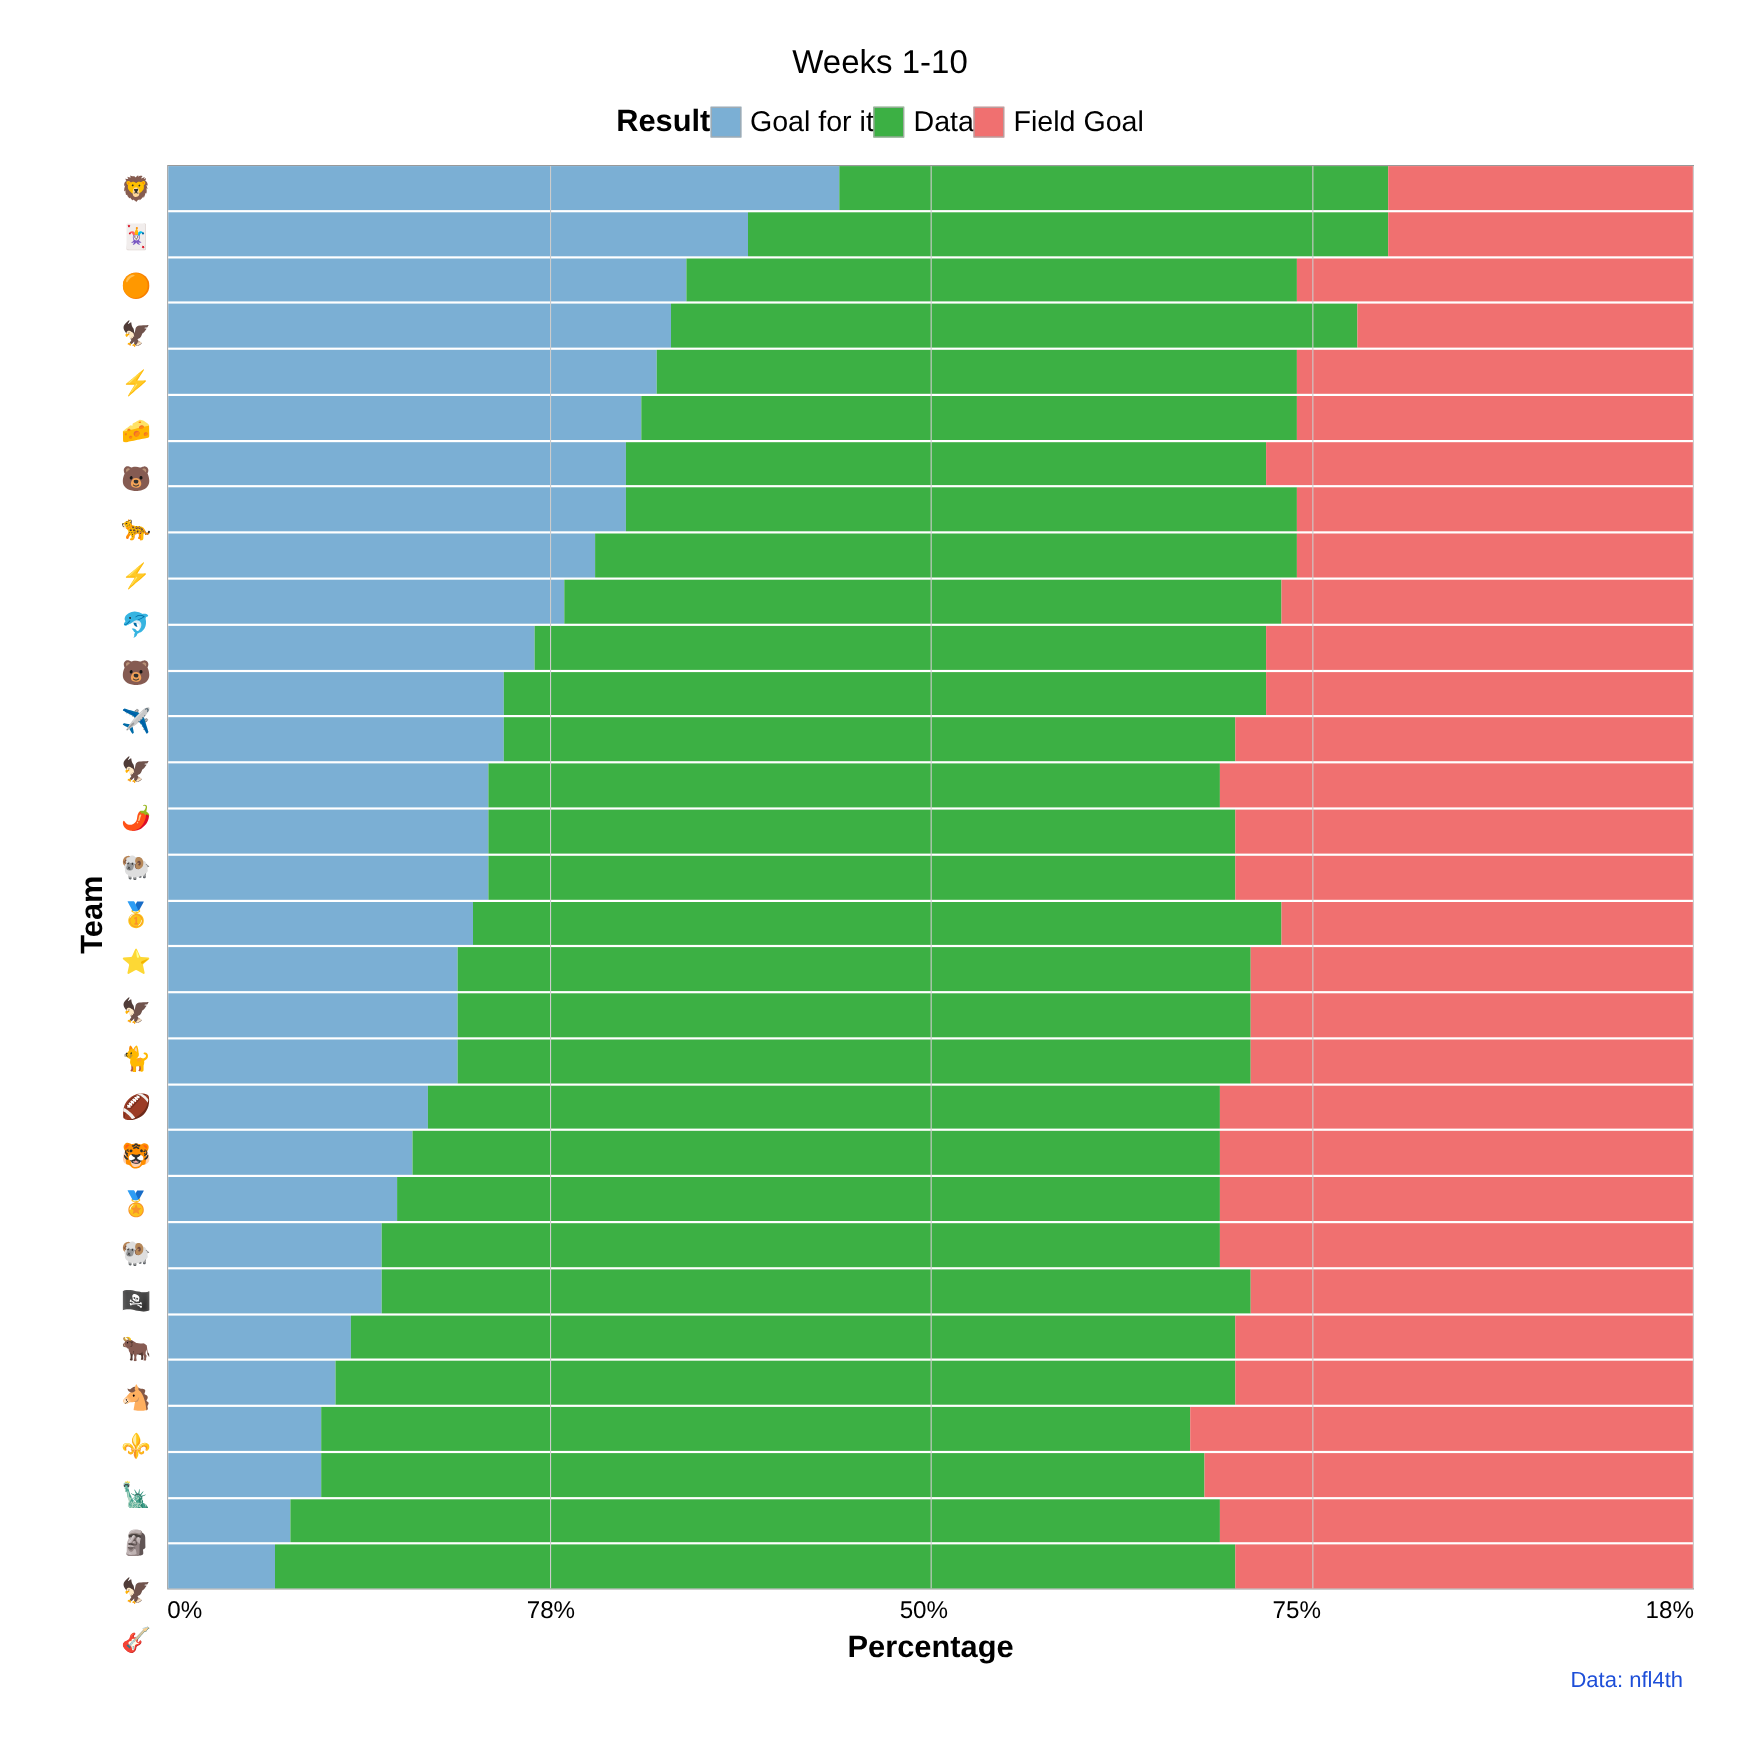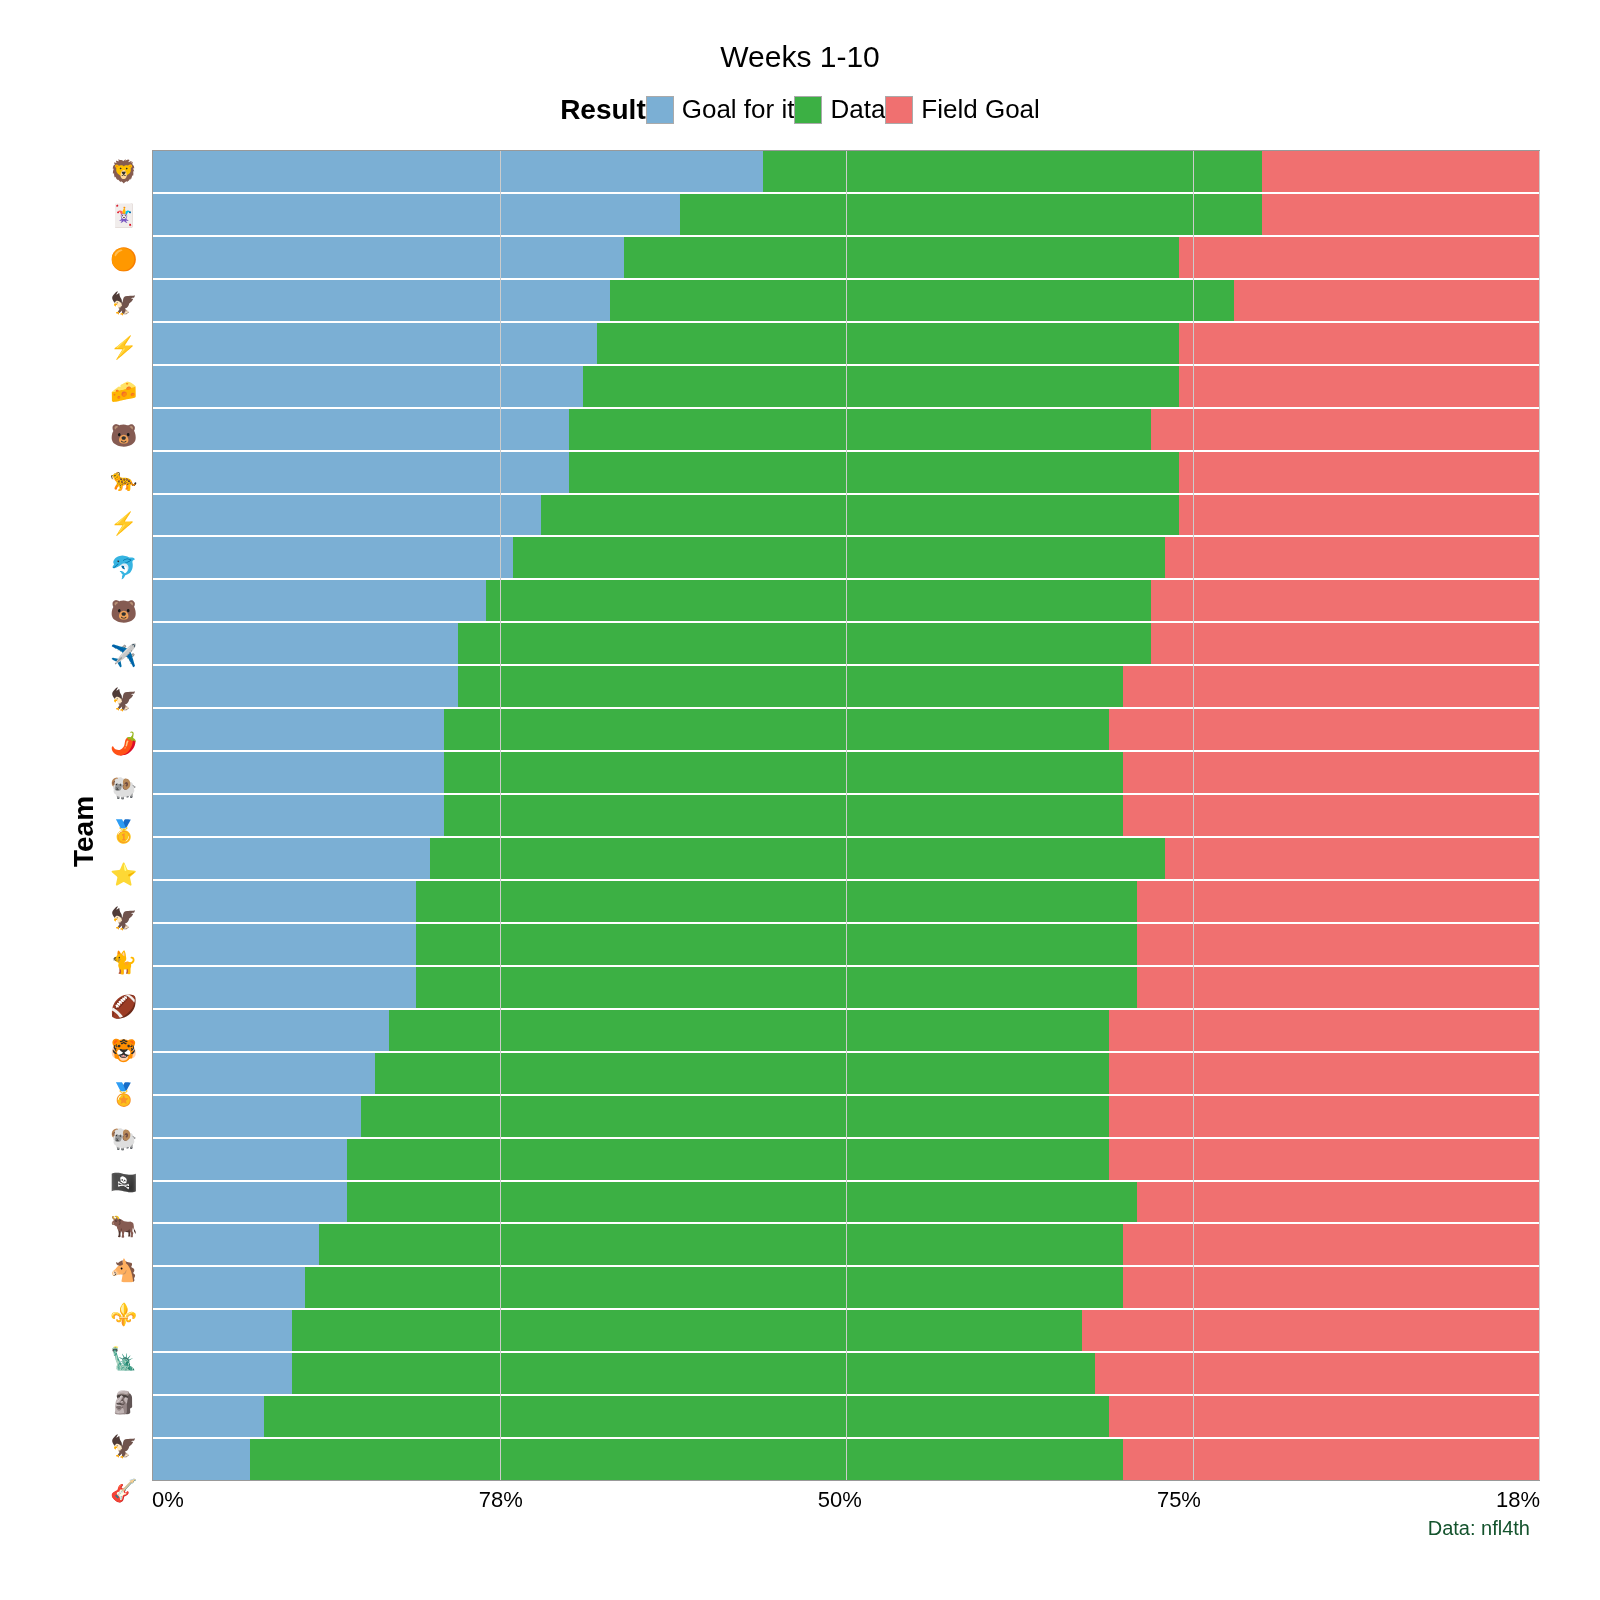--- a/index.html
+++ b/index.html
@@ -24,21 +24,21 @@
       text-align: center;
       margin-bottom: 6px;
     }
     .subtitle {
       font-size: 30px;
       text-align: left;
       margin-bottom: 20px;
     }
     .legend {
       display: flex;
-      align-items: flex-start;
+      align-items: flex-end;
       font-size: 26px;
       margin-bottom: 24px;
     }
     .legend-label-result {
       font-weight: bold;
       font-size: 28px;
     }
     .legend-item {
       display: flex;
       align-items: center;
@@ -119,21 +119,21 @@
       font-size: 22px;
     }
     .x-axis-label {
       text-align: center;
       font-size: 28px;
       font-weight: bold;
       margin-top: 4px;
     }
     .data-source {
       font-size: 20px;
-      color: #14532d;
+      color: #1d4ed8;
       text-align: right;
       width: 100%;
       padding-right: 10px;
       margin-top: 4px;
     }
   </style>
 </head>
 <body>
 
 <div class="page">
@@ -353,16 +353,17 @@
             <div class="bar-segment bar-fg" style="width: 30%;"></div>
           </div>
         </div>
       <div class="x-axis" id="x-axis">
           <span>0%</span>
           <span>78%</span>
           <span>50%</span>
           <span>75%</span>
           <span>18%</span>
         </div>
+      <div class="x-axis-label">Percentage</div>
     </div>
   </div>
   <div class="data-source">Data: nfl4th</div>
 </div>
 
 </body></html>

